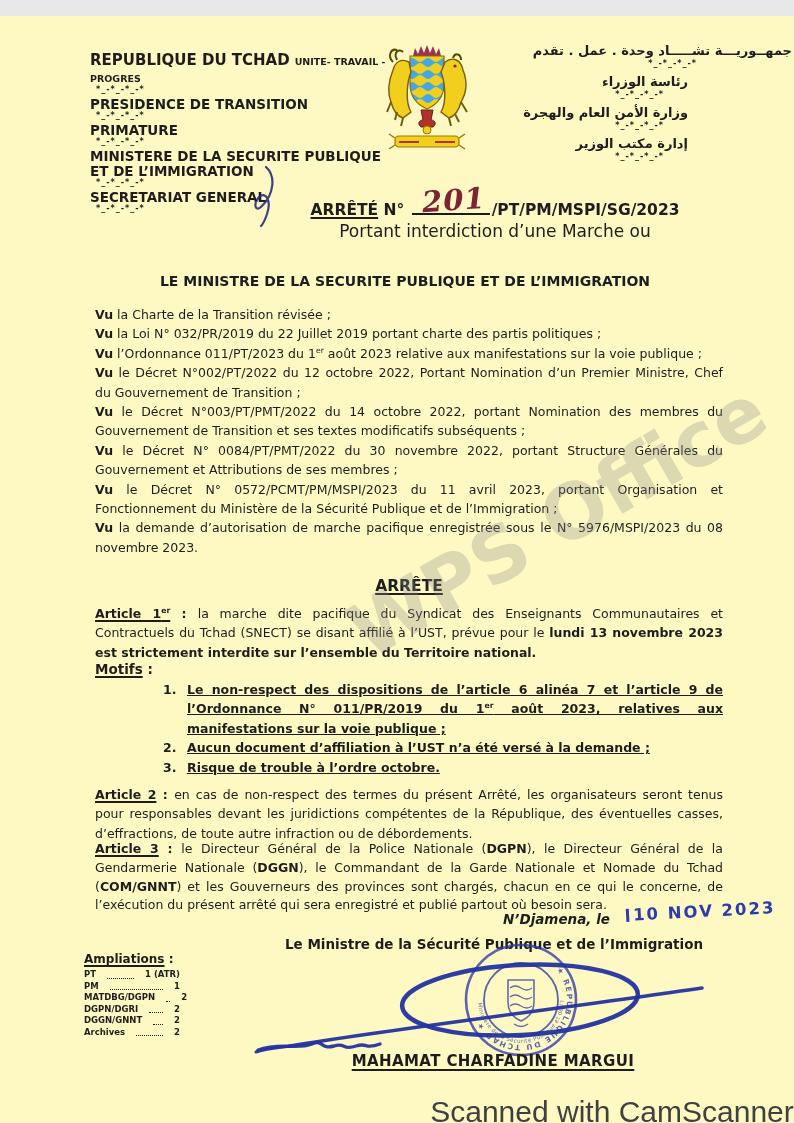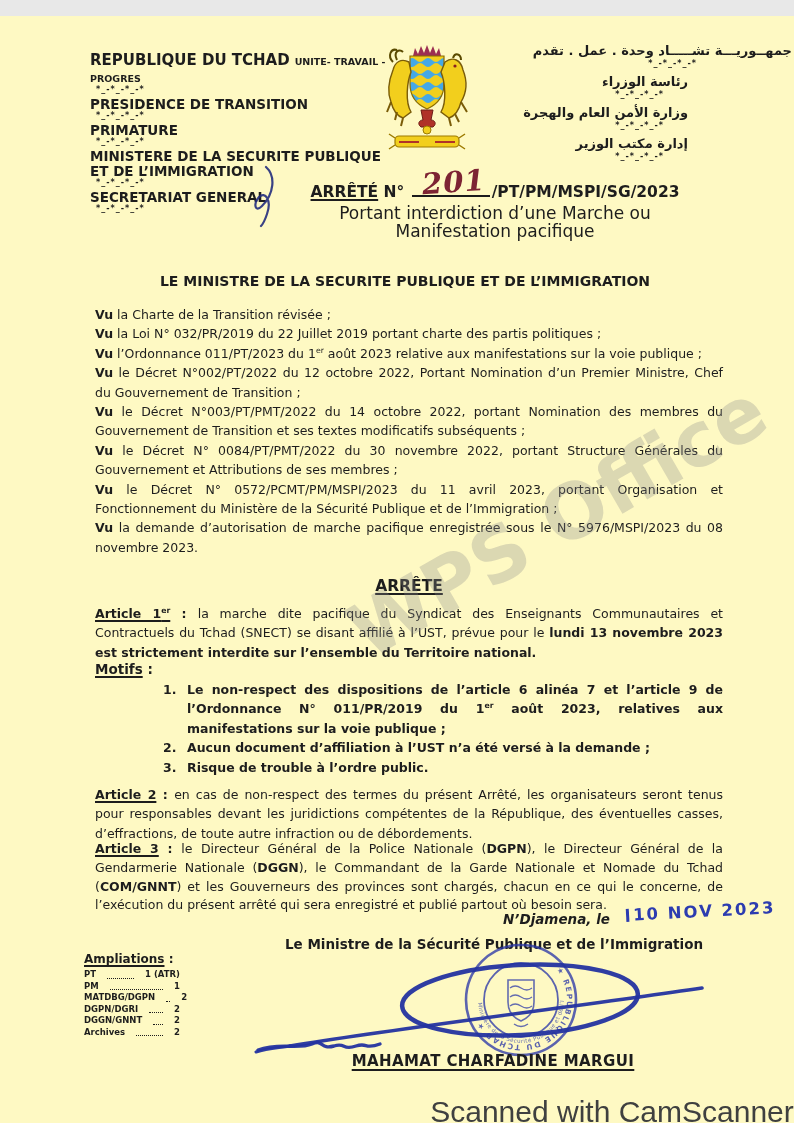--- a/index.html
+++ b/index.html
@@ -20,21 +20,21 @@
   .coat{position:absolute;left:383px;top:26px;width:88px;height:112px;}
 
   .hdr-right{position:absolute;right:2px;top:28px;width:252px;direction:rtl;font-weight:700;
              font-size:13px;line-height:1.05;}
   .ar-text{padding-right:104px;white-space:nowrap;}
   .ar-sep{padding-right:128px;font-size:8px;letter-spacing:1px;direction:ltr;text-align:right;margin:2px 0 7px 0;}
   .ar-line:first-child .ar-text{padding-right:0;}
   .ar-line:first-child .ar-sep{padding-right:95px;}
 
   
-  .title{position:absolute;left:255px;top:163px;width:480px;text-align:center;}
+  .title{position:absolute;left:255px;top:181px;width:480px;text-align:center;}
   .title-row1{font-size:15.5px;font-weight:700;white-space:nowrap;}
   .blank{display:inline-block;position:relative;width:78px;height:16px;border-bottom:2px solid #1b1b1b;
          vertical-align:baseline;margin:0 2px;}
   .hand-number{position:absolute;left:10px;bottom:-4px;font-family:"DejaVu Serif",serif;font-style:italic;
          font-weight:700;font-size:29px;color:#7d2433;transform:rotate(-4deg);letter-spacing:1px;}
   .subtitle{font-size:17px;line-height:18px;margin-top:3px;text-align:center;}
 
   .minister-heading{position:absolute;left:85px;top:257px;width:640px;text-align:center;
         font-size:14px;font-weight:700;}
 
@@ -42,21 +42,21 @@
   .bodytext{font-size:12.5px;line-height:19.4px;text-align:justify;}
   .visas{position:absolute;left:95px;top:289px;width:628px;}
   .visas p{margin:0;}
   .arrete-h{position:absolute;left:95px;top:561px;width:628px;text-align:center;
         font-size:15.5px;font-weight:700;}
   .article1{position:absolute;left:95px;top:588px;width:628px;}
   .motifs-h{position:absolute;left:95px;top:645px;font-size:13.5px;font-weight:700;}
   .motif-list{position:absolute;left:163px;top:664px;width:560px;}
   .motif-row{display:flex;font-weight:700;}
   .motif-num{width:24px;flex:none;}
-  .motif-text{flex:1;text-align:justify;}
+  .motif-text{flex:1;text-align:justify;text-decoration:underline;}
   .article2{position:absolute;left:95px;top:769px;width:628px;}
   .article3{position:absolute;left:95px;top:824px;width:628px;line-height:18.8px;}
 
   
   .ndjamena{position:absolute;left:503px;top:895px;font-size:13.5px;font-weight:700;font-style:italic;}
   .datestamp{position:absolute;left:626px;top:886px;color:#2c3cb0;font-weight:700;font-size:16.5px;
         letter-spacing:2px;transform:rotate(-3deg);white-space:nowrap;}
   .datestamp .tick{display:inline-block;width:3px;height:13px;background:#2c3cb0;margin-right:4px;
         transform:translateY(1px);}
   .minister-title{position:absolute;left:280px;top:920px;width:428px;text-align:center;
@@ -159,21 +159,20 @@
       </div>
   </div>
 
   <div class="title">
     <div class="title-row1">
       <span class="u">ARRÊTÉ</span><span> N°</span>
       <span class="blank"><span class="hand-number">201</span></span><span>/PT/PM/MSPI/SG/2023</span>
     </div>
     <div class="subtitle">
       <div>Portant interdiction d’une Marche ou</div>
-      <div>Manifestation pacifique</div>
     </div>
   </div>
 
   <div class="minister-heading">LE MINISTRE DE LA SECURITE PUBLIQUE ET DE L’IMMIGRATION</div>
 
   <div class="visas bodytext">
     <p><span class="b">Vu</span><span> la Charte de la Transition révisée ;</span><span></span></p>
       <p><span class="b">Vu</span><span> la Loi N° 032/PR/2019 du 22 Juillet 2019 portant charte des partis politiques ;</span><span></span></p>
       <p><span class="b">Vu</span><span> l’Ordonnance 011/PT/2023 du 1</span><sup>er</sup><span> août 2023 relative aux manifestations sur la voie publique ;</span></p>
       <p><span class="b">Vu</span><span> le Décret N°002/PT/2022 du 12 octobre 2022, Portant Nomination d’un Premier Ministre, Chef du Gouvernement de Transition ;</span><span></span></p>
@@ -194,21 +193,21 @@
     <div class="motif-row">
         <span class="motif-num">1.</span>
         <span class="motif-text"><span>Le non-respect des dispositions de l’article 6 alinéa 7 et l’article 9 de l’Ordonnance N° 011/PR/2019 du 1</span><sup>er</sup><span> août 2023, relatives aux manifestations sur la voie publique ;</span></span>
       </div>
       <div class="motif-row">
         <span class="motif-num">2.</span>
         <span class="motif-text"><span>Aucun document d’affiliation à l’UST n’a été versé à la demande ;</span><span></span></span>
       </div>
       <div class="motif-row">
         <span class="motif-num">3.</span>
-        <span class="motif-text"><span>Risque de trouble à l’ordre public.</span><span></span></span>
+        <span class="motif-text"><span>Risque de trouble à l’ordre octobre.</span><span></span></span>
       </div>
   </div>
 
   <div class="article2 bodytext">
     <span class="b u">Article 2</span><span class="b"> : </span><span>en cas de non-respect des termes du présent Arrêté, les organisateurs seront tenus pour responsables devant les juridictions compétentes de la République, des éventuelles casses, d’effractions, de toute autre infraction ou de débordements.</span>
   </div>
 
   <div class="article3 bodytext">
     <span class="b u">Article 3</span><span class="b"> : </span><span>le Directeur Général de la Police Nationale (</span><span class="b">DGPN</span><span>), le Directeur Général de la Gendarmerie Nationale (</span><span class="b">DGGN</span><span>), le Commandant de la Garde Nationale et Nomade du Tchad (</span><span class="b">COM/GNNT</span><span>) et les Gouverneurs des provinces sont chargés, chacun en ce qui le concerne, de l’exécution du présent arrêté qui sera enregistré et publié partout où besoin sera.</span>
   </div>

